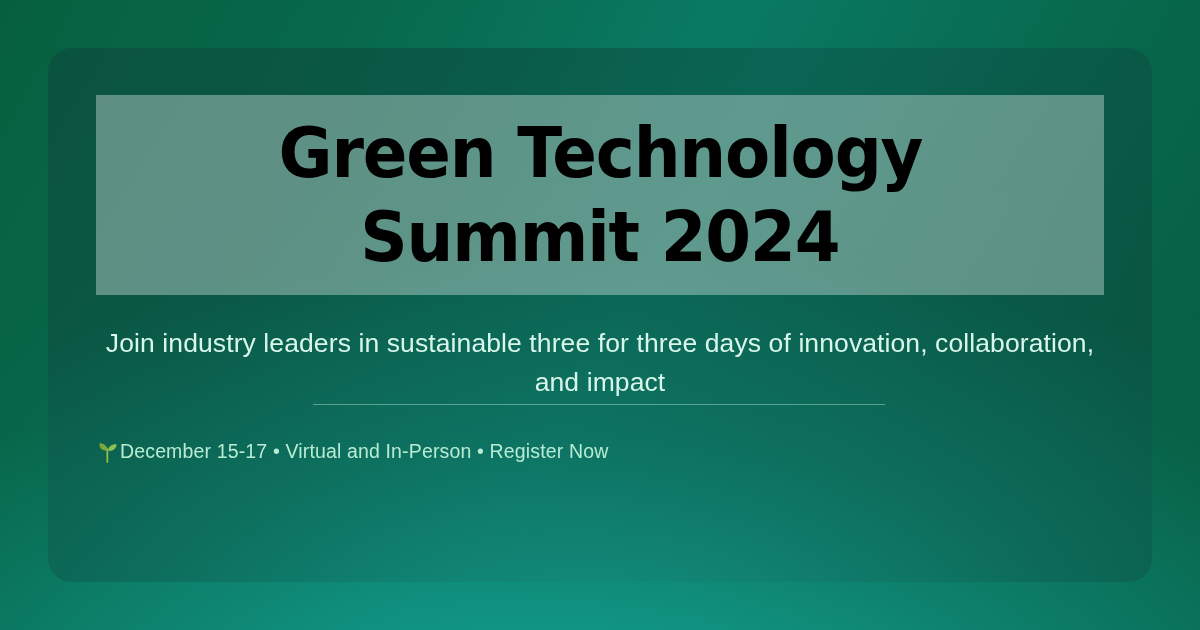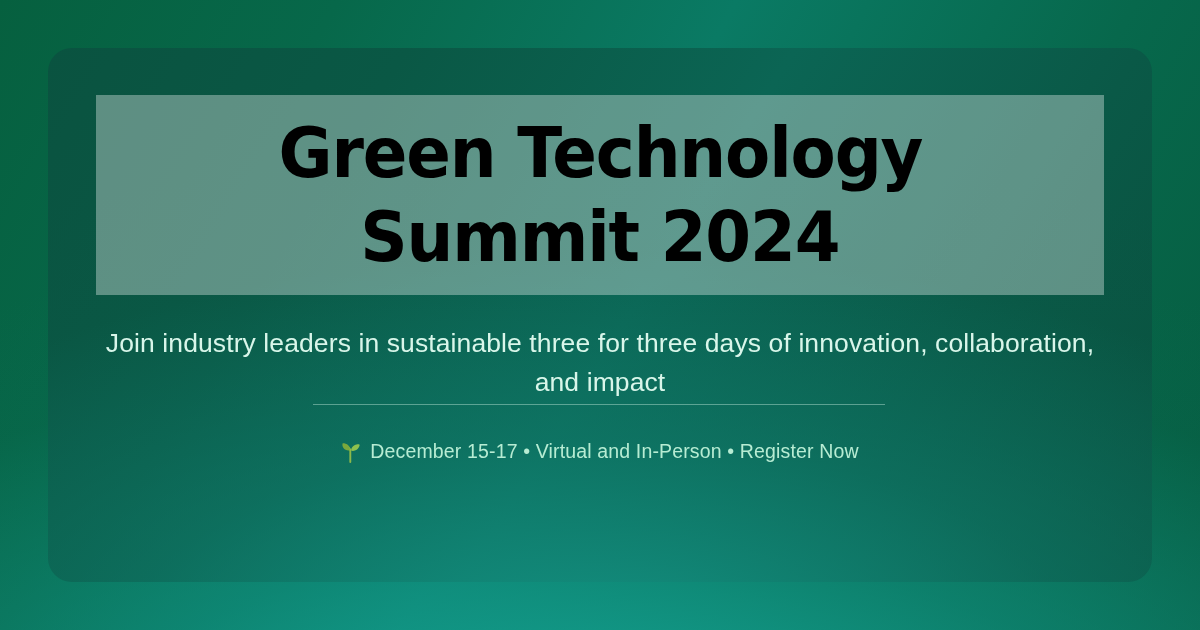--- a/index.html
+++ b/index.html
@@ -94,22 +94,21 @@
   }
 
   
   .meta {
     position: absolute;
     left: 50px;
     top: 389px;          
     width: 1004px;
     display: flex;
     align-items: center;
-    justify-content: center;
-    gap: 9px;
+    gap: 2px;
     color: #b7ecd3;
     font-size: 19.5px;
     line-height: 28px;
     font-weight: 400;
     letter-spacing: 0.15px;
   }
   .seedling-icon {
     display: inline-flex;
     align-items: center;
     justify-content: center;

